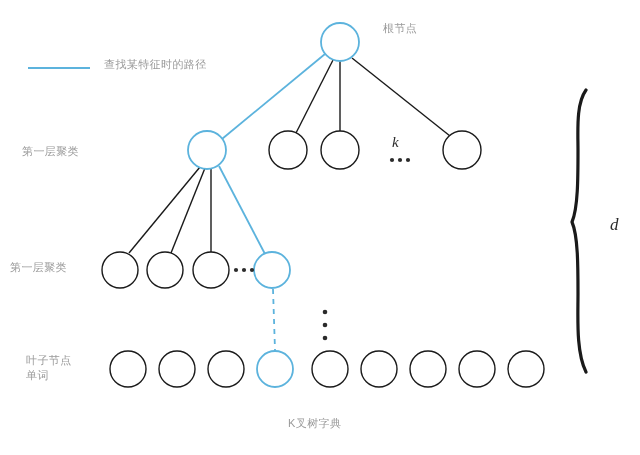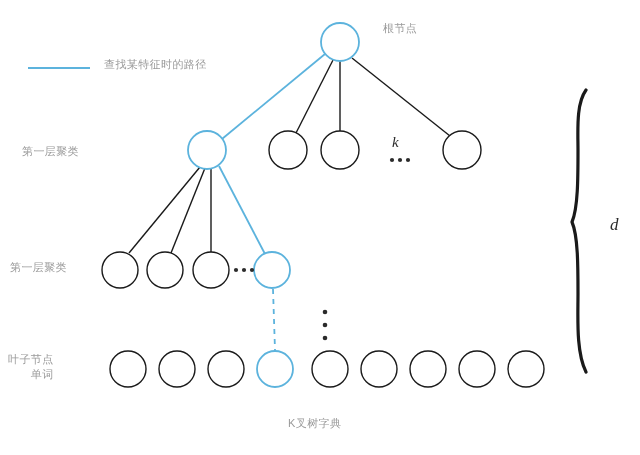--- a/index.html
+++ b/index.html
@@ -25,21 +25,21 @@
     color: #9a9a9a;
     font-size: 11px;
     letter-spacing: 0.4px;
     white-space: nowrap;
     line-height: 15px;
   }
   .lbl-legend { left: 104px; top: 57px; }
   .lbl-root   { left: 383px; top: 21px; }
   .lbl-l1     { left: 22px;  top: 144px; }
   .lbl-l2     { left: 10px;  top: 260px; }
-  .lbl-leaf   { left: 8px;  top: 353px; text-align: right; font-family: Liberation Mono, monospace; }
+  .lbl-leaf   { left: 26px;  top: 353px; text-align: left; }
   .lbl-cap    { left: 288px; top: 416px; }
   .mathital {
     position: absolute;
     font-family: "Liberation Serif", "DejaVu Serif", serif;
     font-style: italic;
     color: #2b2b2b;
   }
   .k-label { left: 392px; top: 134px; font-size: 15px; }
   .d-label { left: 610px; top: 215px; font-size: 17px; }
   svg { position: absolute; left: 0; top: 0; }

